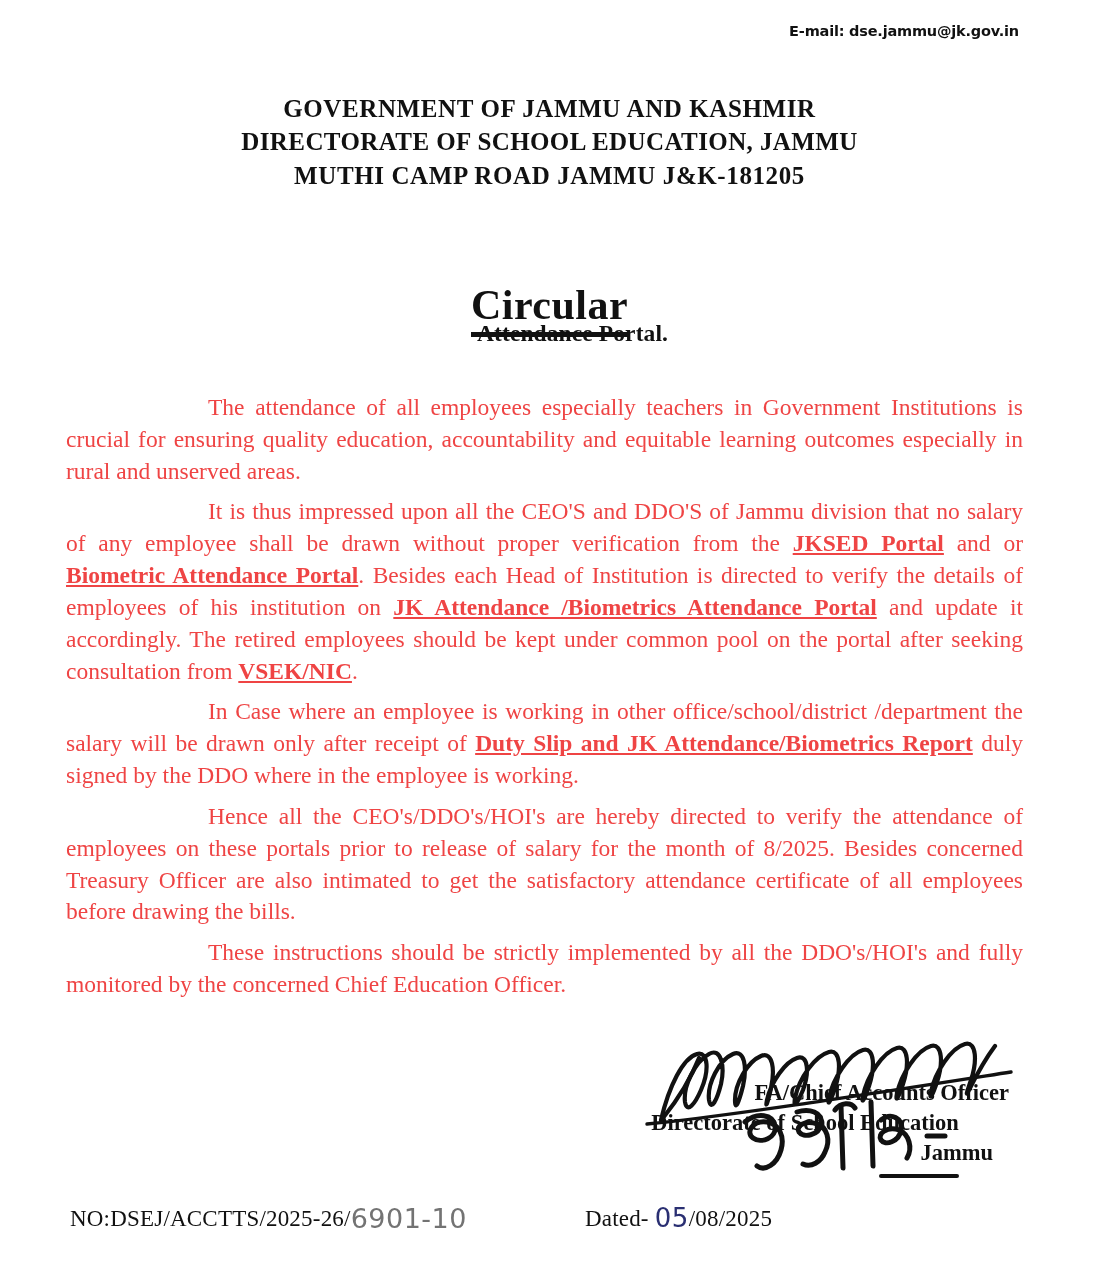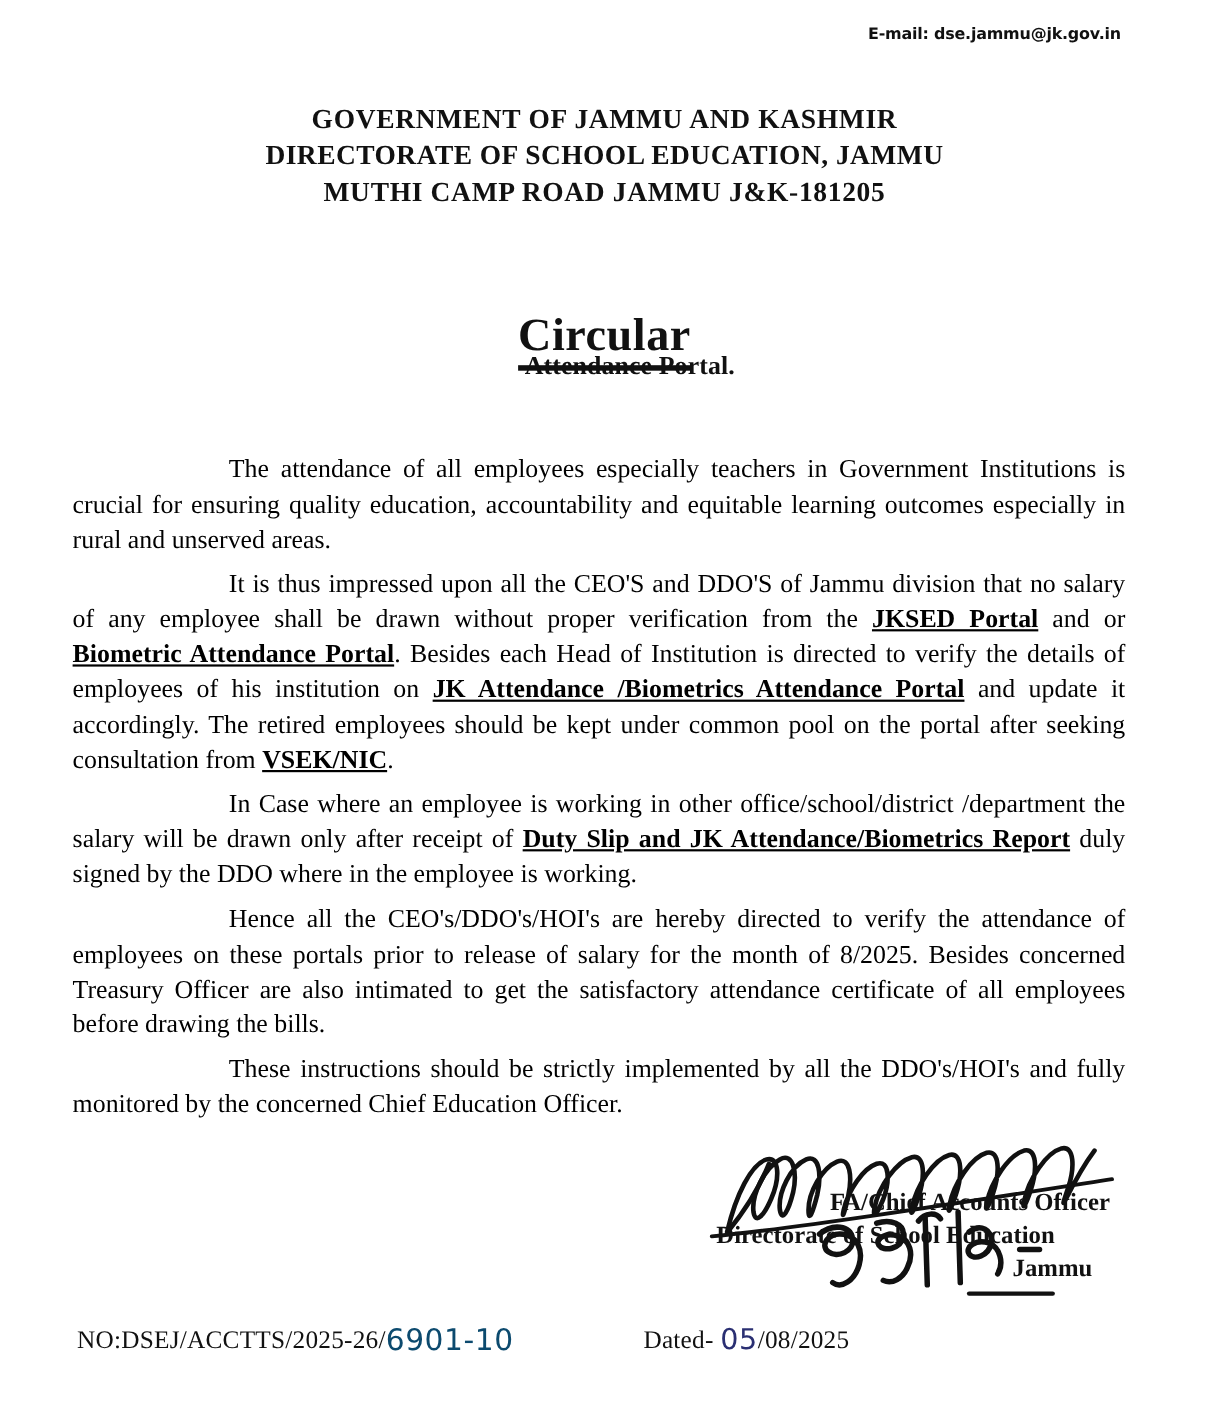--- a/index.html
+++ b/index.html
@@ -95,22 +95,21 @@
   
   .body-text {
     position: absolute;
     top: 392px;
     left: 66px;
     right: 76px;
     font-size: 23.5px;
     line-height: 1.355;
     text-align: justify;
     text-justify: inter-word;
-    color: #000000;
-    margin-top: 20px;
+    color: #ef4444;
   }
   .body-text p {
     margin: 0 0 9px 0;
     text-indent: 142px;
   }
   .body-text b { font-weight: bold; text-decoration: underline; }
 
   
   .sign-block {
     position: absolute;
@@ -162,21 +161,21 @@
     white-space: nowrap;
     letter-spacing: 0.2px;
   }
   .dated {
     margin-left: 118px;
     white-space: nowrap;
     letter-spacing: 0.2px;
   }
   .ink {
     font-family: "DejaVu Sans", "Liberation Sans", sans-serif;
-    color: #0c4a6e;
+    color: #737373;
     font-size: 27px;
     font-weight: normal;
     letter-spacing: 0.5px;
     position: relative;
     top: 2px;
   }
   .ink-day {
     font-family: "DejaVu Sans", "Liberation Sans", sans-serif;
     color: #2a2f72;
     font-size: 26px;

